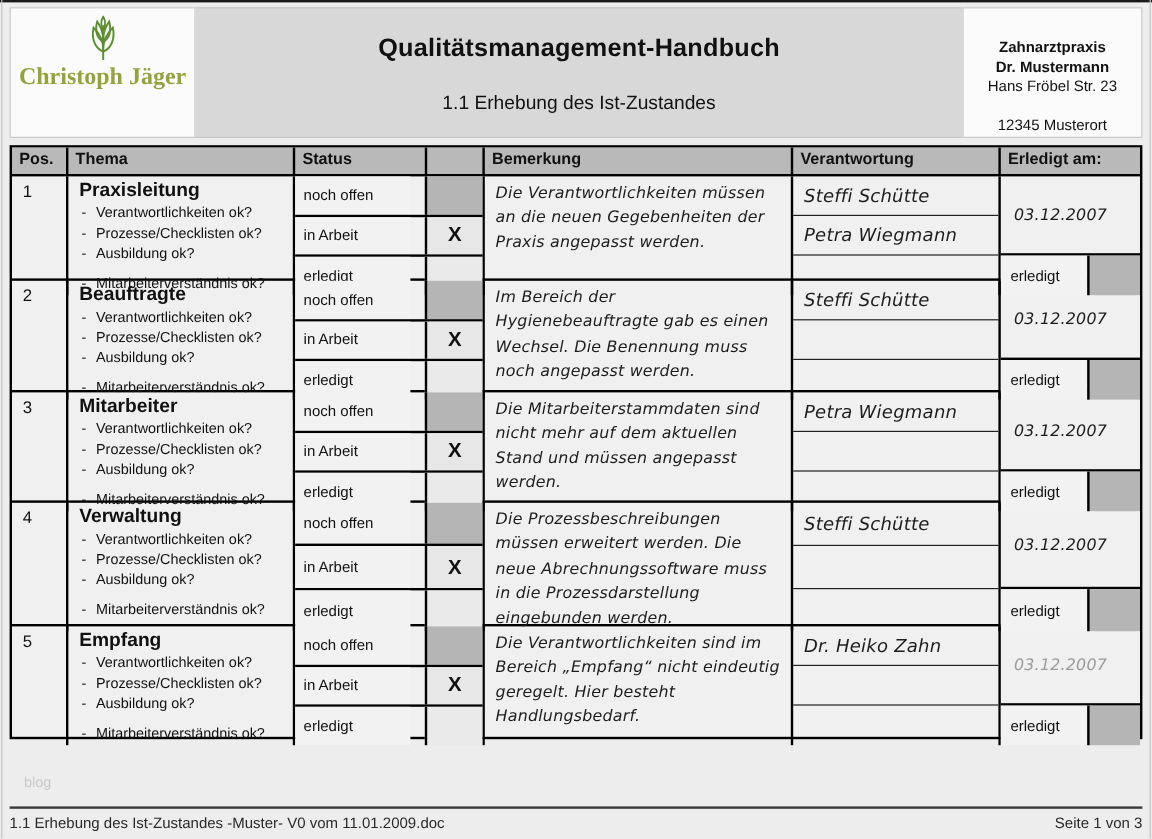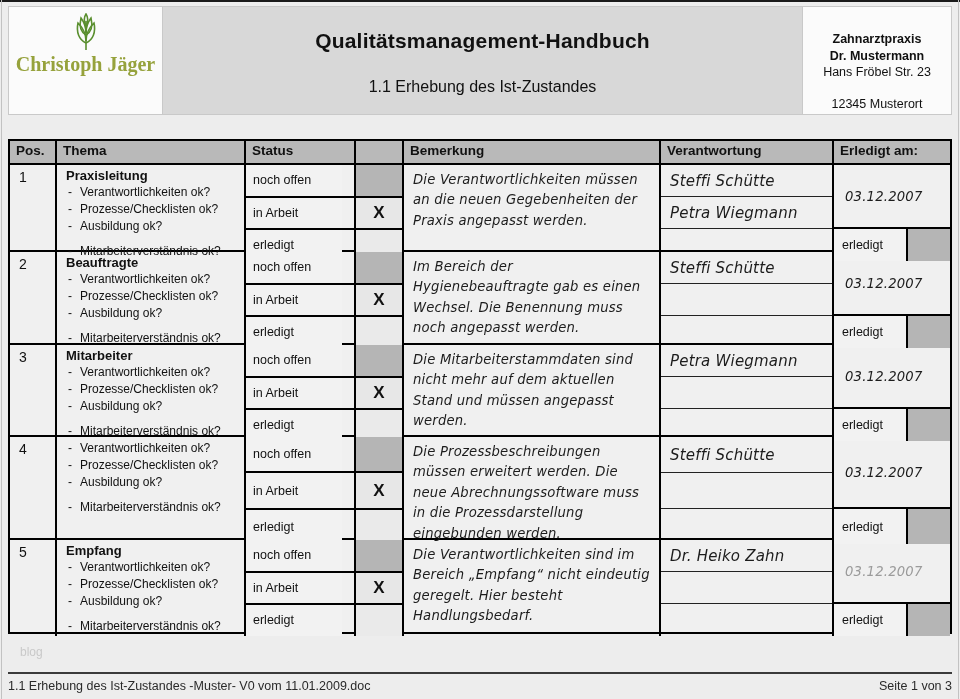--- a/index.html
+++ b/index.html
@@ -22,37 +22,37 @@
 
   .title-band { flex:1; background:#d8d8d8; text-align:center; border-top:1px solid #c9c9c9; border-bottom:1px solid #c9c9c9; }
   .doc-title { font-size:21px; font-weight:bold; margin-top:22px; letter-spacing:.2px; }
   .doc-subtitle { font-size:16px; margin-top:25px; }
 
   .practice-box { width:150px; background:#fbfbfb; border:1px solid #c9c9c9; text-align:center; padding-top:24px; font-size:12.5px; line-height:1.32; }
   .practice-box .b { font-weight:bold; }
   .practice-last { margin-top:15px; }
 
   
-  .qm-table { position:absolute; top:139px; left:8px; width:944px; border:2px solid #000; background:#f0f0f0; }
+  .qm-table { position:absolute; top:121px; left:8px; width:944px; border:2px solid #000; background:#f0f0f0; }
   .hrow { display:grid; grid-template-columns:47px 189px 110px 48px 257px 173px auto; height:22px; background:#b9b9b9; font-weight:bold; font-size:13.5px; }
   .hrow > div { border-right:2px solid #000; padding:2px 0 0 6px; }
   .hrow > div:last-child { border-right:none; }
 
   .trow { display:grid; grid-template-columns:47px 189px 158px 257px 173px auto; border-top:2px solid #000; }
   .trow:nth-of-type(1) { height:87px; }
   .trow:nth-of-type(2) { height:93px; }
   .trow:nth-of-type(3) { height:92px; }
   .trow:nth-of-type(4) { height:103px; }
   .trow:nth-of-type(5) { height:94px; }
   .trow > div { border-right:2px solid #000; }
   .trow > div:last-child { border-right:none; }
 
   .c-pos { padding:4px 0 0 9px; font-size:14px; }
   .c-thema { padding:3px 4px 0 9px; }
-  .thema-title { font-weight:bold; font-size:13px; margin-bottom:1px; }
+  .thema-title { font-weight:bold; font-size:16px; margin-bottom:1px; }
   .thema-items { list-style:none; font-size:12px; line-height:1.43; }
   .thema-items li { padding-left:14px; position:relative; }
   .thema-items li::before { content:"-"; position:absolute; left:2px; }
   .thema-items li:nth-child(4) { margin-top:8px; }
 
   .c-status { display:flex; flex-direction:column; }
   .srow { flex:1; display:flex;gap:12px; }
   .srow + .srow { border-top:2px solid #000; }
   .slabel { flex:1; font-size:12.5px; display:flex; align-items:center; padding-left:7px; background:#f2f2f2; }
   .scheck { width:48px; border-left:2px solid #000; display:flex; align-items:center; justify-content:center; font-size:17px; font-weight:bold; }
@@ -242,20 +242,21 @@
       <div class="erl-row">
         <div class="erl-label">erledigt</div>
         <div class="erl-box"></div>
       </div>
     </div>
   </div>
 
   <div class="trow">
     <div class="c-pos">4</div>
     <div class="c-thema">
+      <div class="thema-title">Verwaltung</div>
       <ul class="thema-items">
         <li>Verantwortlichkeiten ok?</li>
         <li>Prozesse/Checklisten ok?</li>
         <li>Ausbildung ok?</li>
         <li>Mitarbeiterverständnis ok?</li>
       </ul>
     </div>
     <div class="c-status">
       <div class="srow">
         <div class="slabel">noch offen</div>

